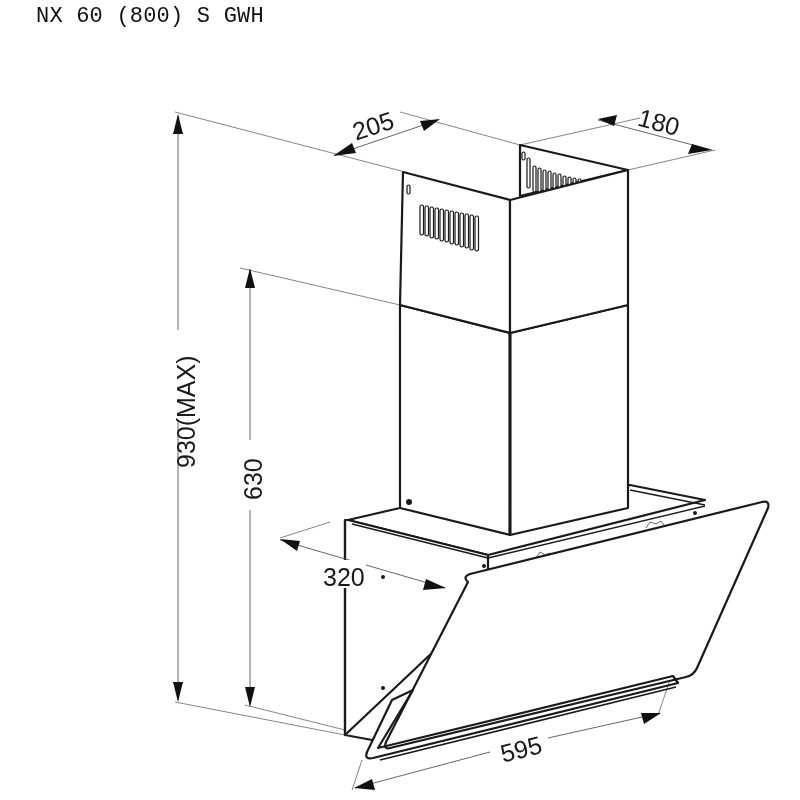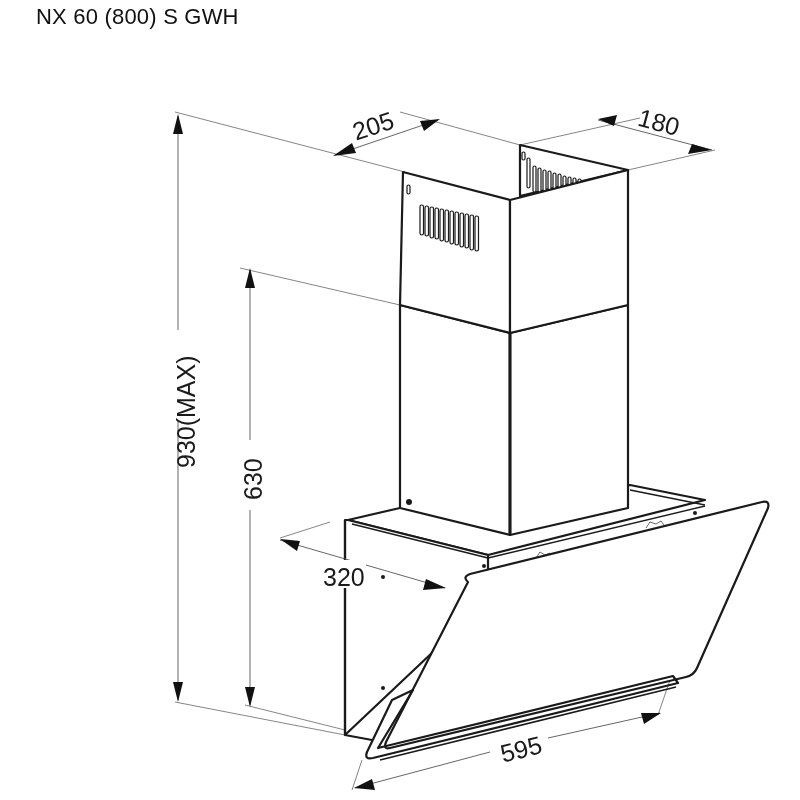--- a/index.html
+++ b/index.html
@@ -1,17 +1,17 @@
 <!DOCTYPE html>
 <html><head>
   <meta charset="utf-8">
   <style>
     html, body { margin: 0; padding: 0; background: #ffffff; }
     body { width: 800px; height: 800px; position: relative; overflow: hidden; font-family: "DejaVu Sans", sans-serif; }
-    .title { position: absolute; left: 36px; top: 4px; font-size: 22px; color: #111111; font-family: Liberation Sans, sans-serif; letter-spacing: 0.2px; }
+    .title { position: absolute; left: 36px; top: 4px; font-size: 22px; color: #111111; font-family: Liberation Mono, monospace; letter-spacing: 0.2px; }
     svg.drawing { position: absolute; left: 0; top: 0; width: 800px; height: 800px; }
     .dim-text { font-family: "Liberation Sans", sans-serif; font-size: 25px; fill: #1a1a1a; }
     .outline { fill: #ffffff; stroke: #1a1a1a; stroke-width: 2.2; stroke-linejoin: round; }
     .thin { fill: none; stroke: #555555; stroke-width: 0.9; }
     .ext { fill: none; stroke: #666666; stroke-width: 0.8; }
     .slot { fill: #ffffff; stroke: #1a1a1a; stroke-width: 1.2; }
     .arrow { fill: #111111; }
   </style>
 </head>
 <body>

